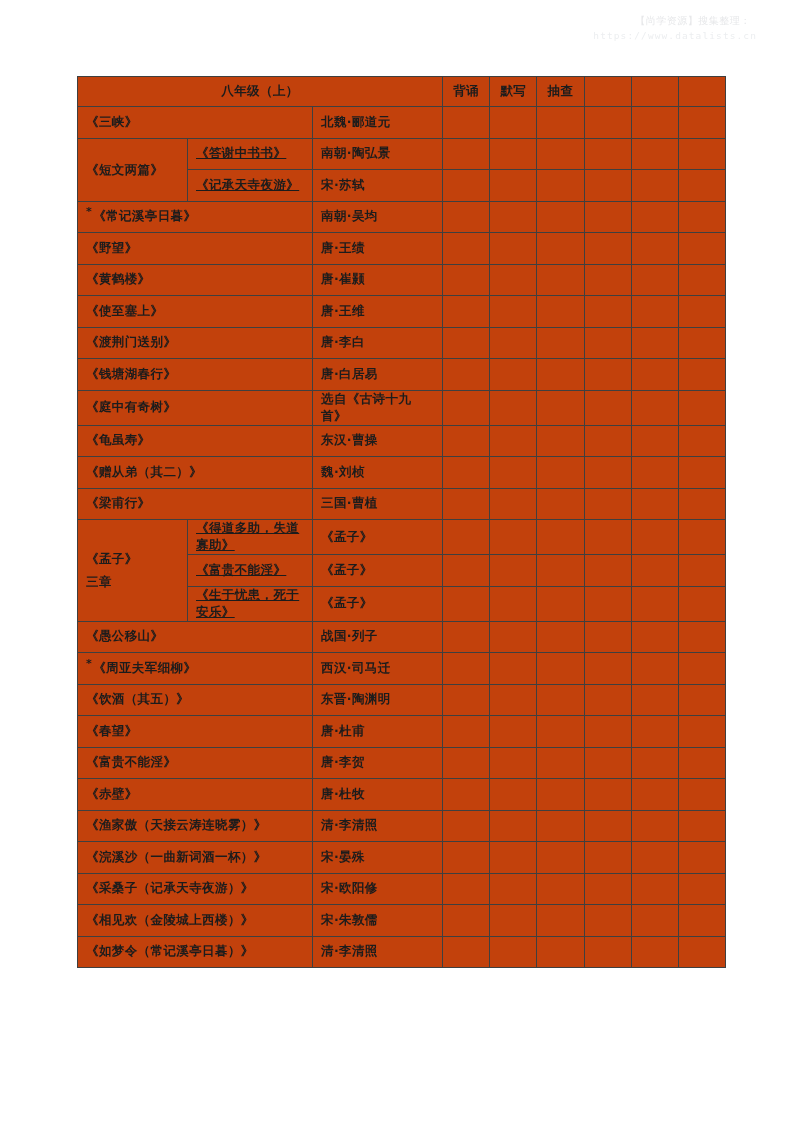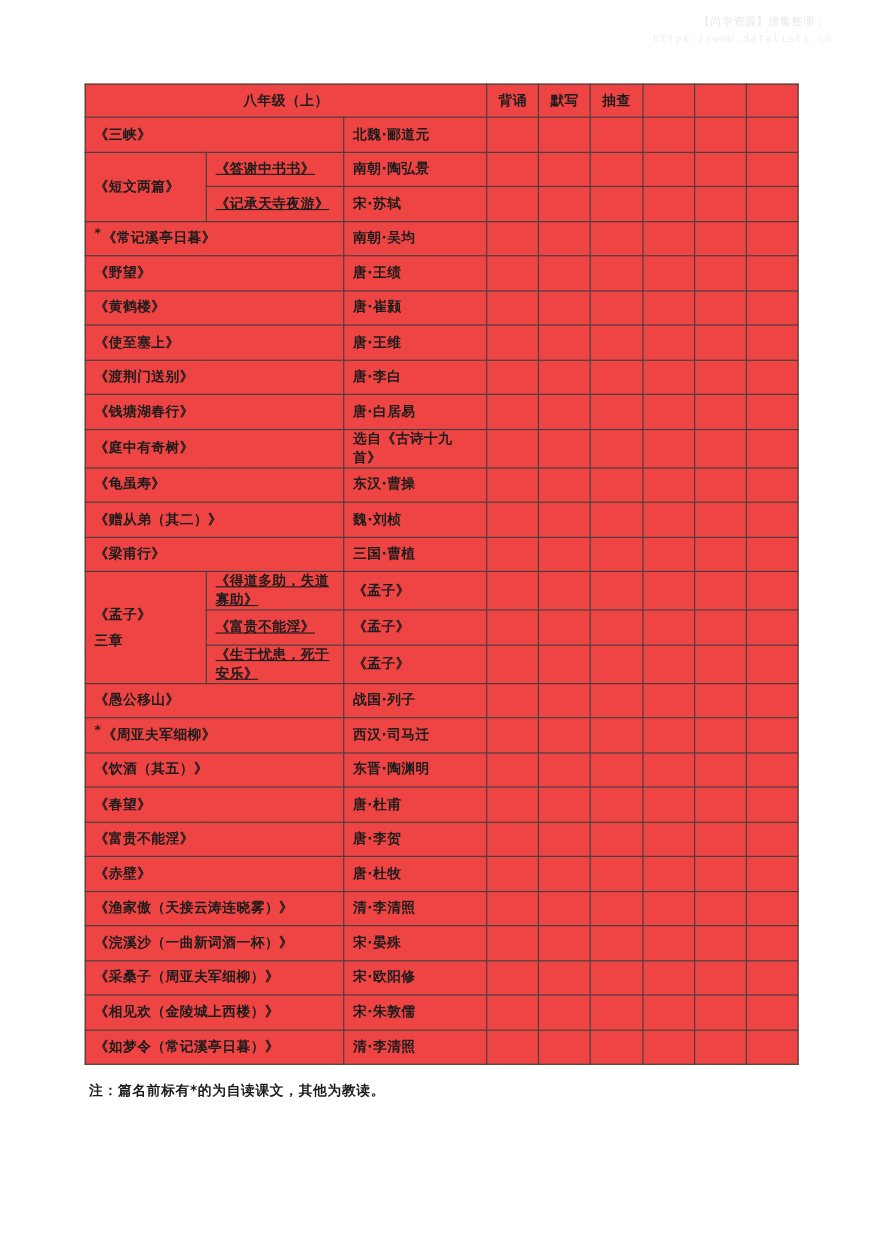--- a/index.html
+++ b/index.html
@@ -44,21 +44,21 @@
     position: absolute;
     left: 77px;
     top: 76px;
     width: 648px;
   }
 
   table.sheet {
     border-collapse: collapse;
     table-layout: fixed;
     width: 648px;
-    background: #ef4444;
+    background: #c2410c;
   }
   table.sheet td {
     border: 1px solid #3f3f3f;
     padding: 0 8px;
     font-size: 12.5px;
     color: #1c1c1c;
     font-family: "DejaVu Sans", "Liberation Sans", sans-serif;
     font-weight: bold;
     height: 31.5px;
     vertical-align: middle;
@@ -402,21 +402,21 @@
           <td class="work" colspan="2"><span>《浣溪沙（一曲新词酒一杯）》</span></td>
           <td class="author">宋·晏殊</td>
           <td class="mark-cell"></td>
           <td class="mark-cell"></td>
           <td class="mark-cell"></td>
           <td class="mark-cell"></td>
           <td class="mark-cell"></td>
           <td class="mark-cell"></td>
         </tr>
         <tr>
-          <td class="work" colspan="2"><span>《采桑子（周亚夫军细柳）》</span></td>
+          <td class="work" colspan="2"><span>《采桑子（记承天寺夜游）》</span></td>
           <td class="author">宋·欧阳修</td>
           <td class="mark-cell"></td>
           <td class="mark-cell"></td>
           <td class="mark-cell"></td>
           <td class="mark-cell"></td>
           <td class="mark-cell"></td>
           <td class="mark-cell"></td>
         </tr>
         <tr>
           <td class="work" colspan="2"><span>《相见欢（金陵城上西楼）》</span></td>
@@ -434,14 +434,13 @@
           <td class="mark-cell"></td>
           <td class="mark-cell"></td>
           <td class="mark-cell"></td>
           <td class="mark-cell"></td>
           <td class="mark-cell"></td>
           <td class="mark-cell"></td>
         </tr>
       </tbody>
   </table>
 
-  <div class="note">注：篇名前标有*的为自读课文，其他为教读。</div>
 </div>
 
 </body></html>

